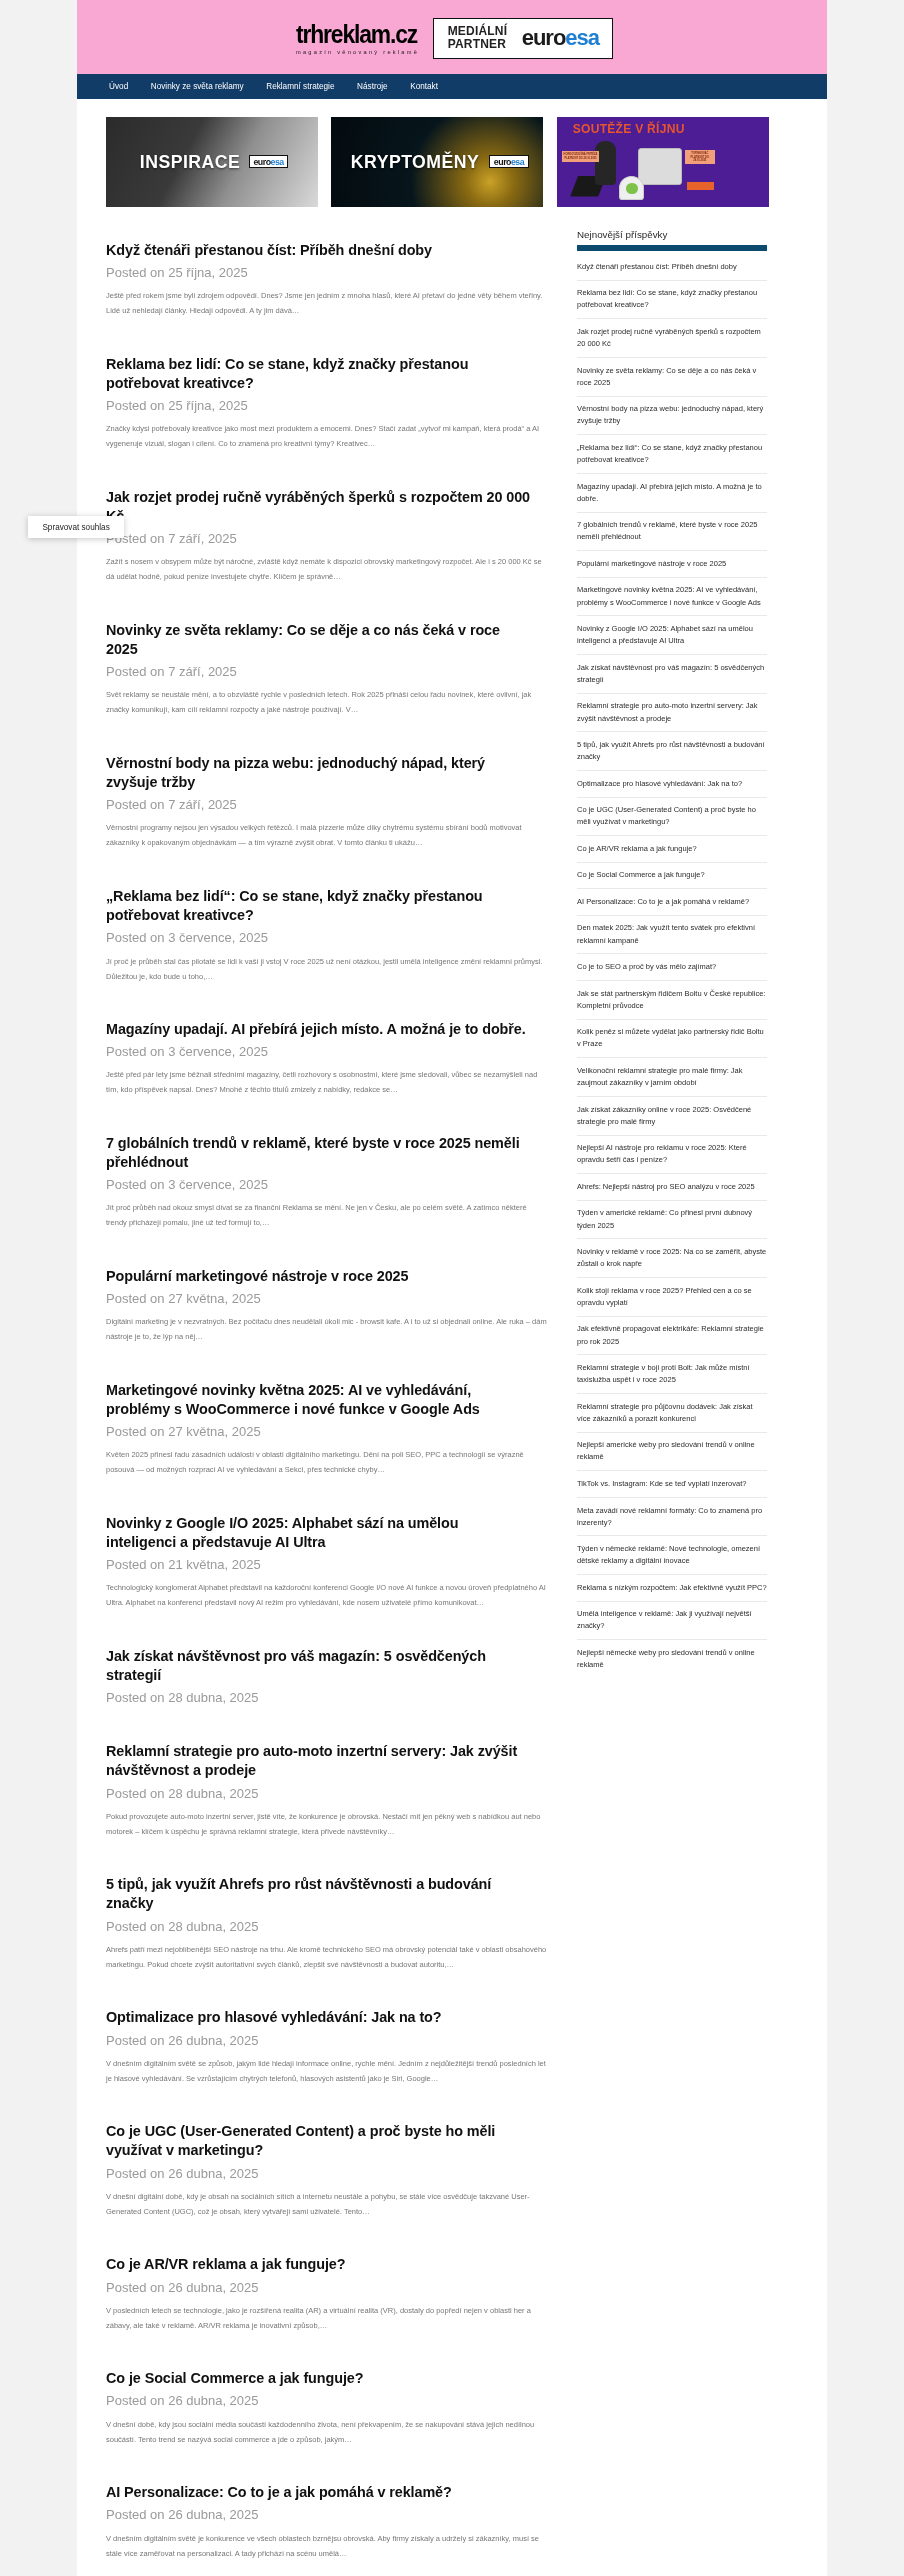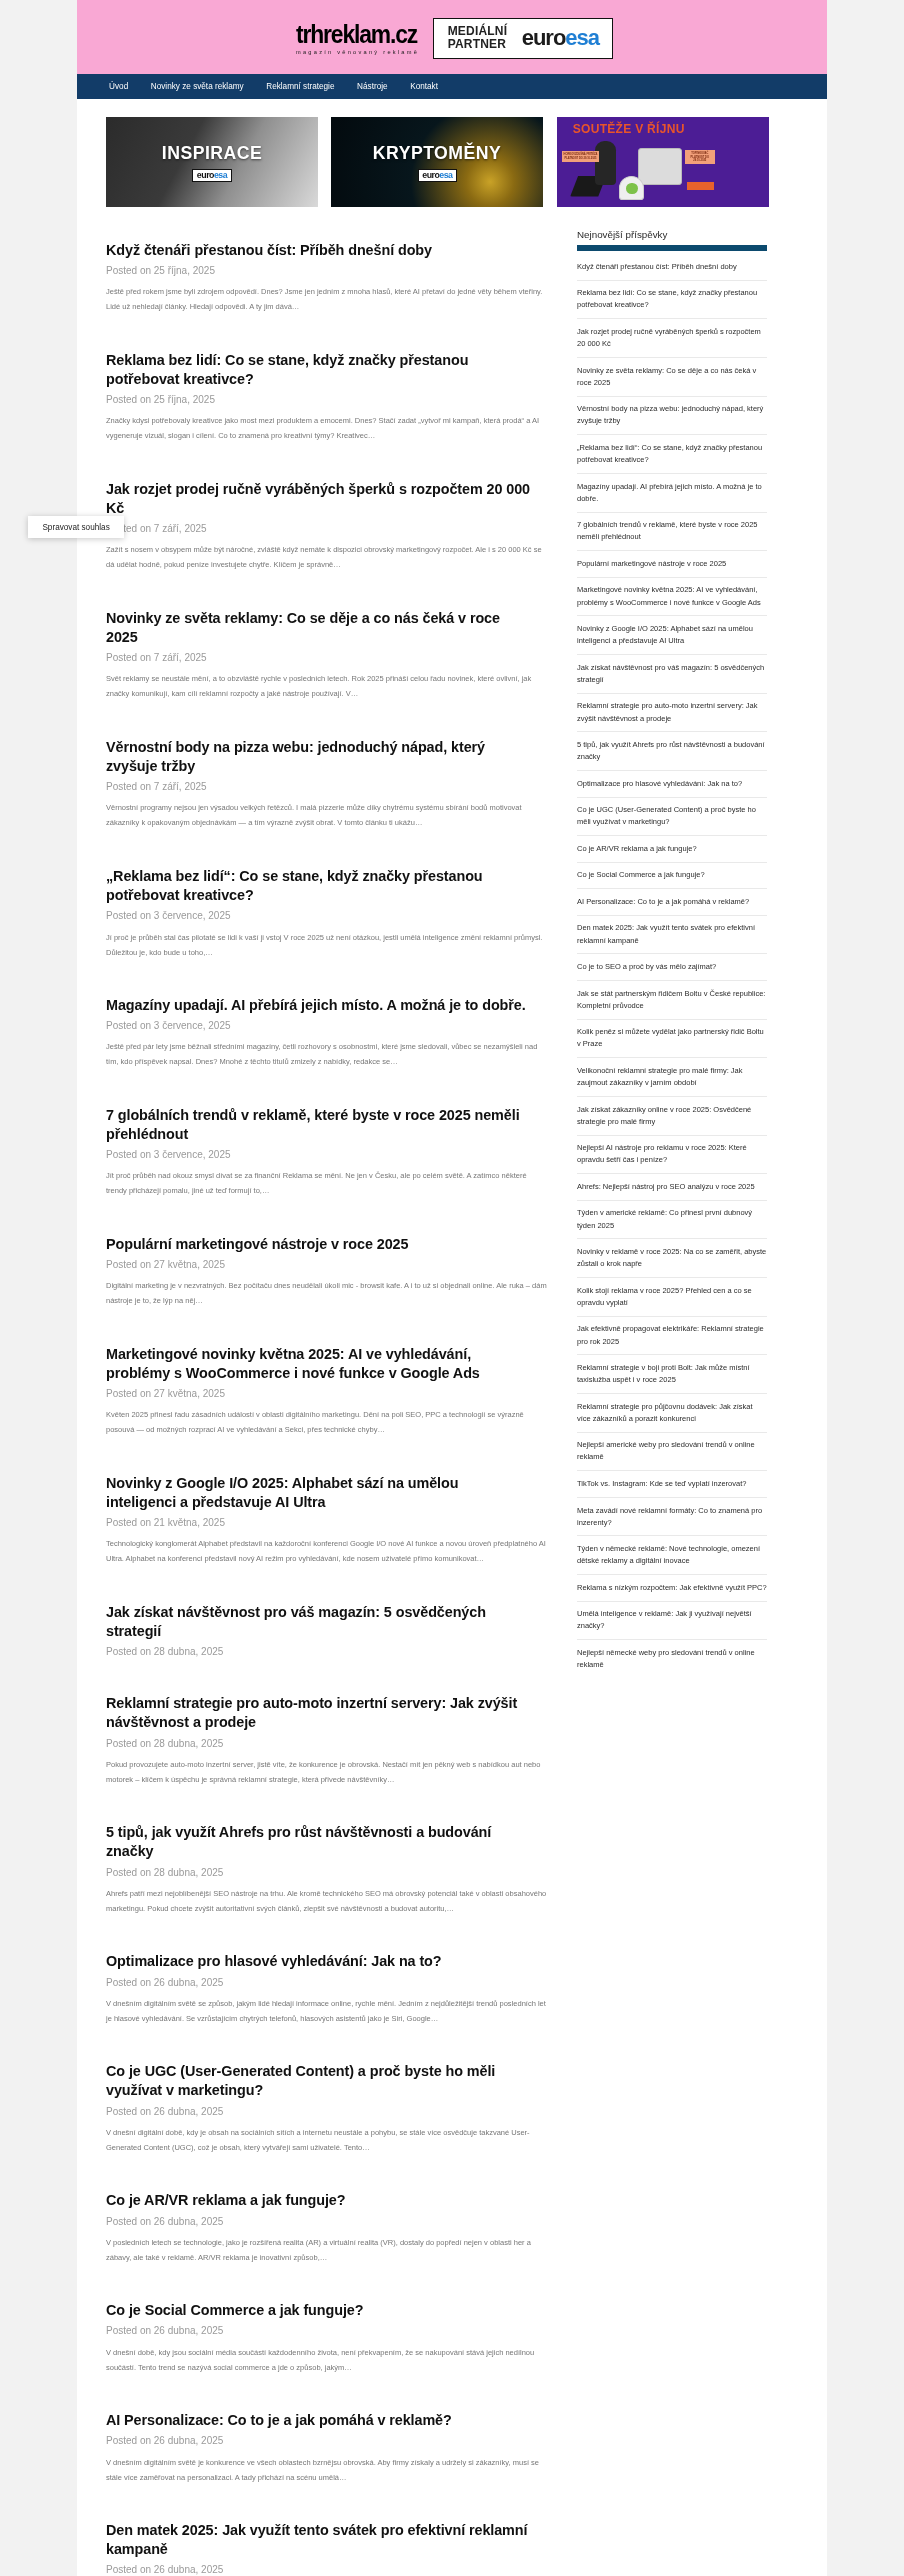--- a/index.html
+++ b/index.html
@@ -58,21 +58,21 @@
     display:flex; gap:13.4px; padding:17.5px 29px 13.4px 29px; background:#fff;
   }
   .promo-card { width:212px; height:90px; position:relative; overflow:hidden; }
   .promo-a {
     background:linear-gradient(118deg,#2b2b2b 0%,#3a3a3a 38%,#8f8f8f 62%,#d9d9d9 100%);
   }
   .promo-b {
     background:radial-gradient(circle at 75% 72%, #c9a227 0%, #8a6a12 14%, #07161c 46%, #030a0e 100%);
   }
   .promo-overlay {
-    position:absolute; inset:0; display:flex; flex-direction:column;
+    position:absolute; inset:0; display:flex; flex-direction:row;
     align-items:center; justify-content:center; gap:5.2px;
   }
   .promo-title {
     color:#fff; font-weight:bold; font-size:19px; letter-spacing:0.5px;
     text-shadow:0 1px 2.6px rgba(0,0,0,.6); transform:scaleX(.93);
   }
   .mini-euroesa {
     background:#fff; border:1px solid #111; padding:0.5px 3.6px;
     font-weight:bold; font-size:8.8px; letter-spacing:-0.5px; line-height:1.15;
   }
@@ -102,21 +102,21 @@
   .content-wrap { display:flex; gap:0; padding:0 29px 5.2px 29px; background:#fff; }
   .main-col { width:443px; padding-top:9.3px; }
   .side-col { width:222px; padding:9.3px 0 0 28px; }
 
   .post { padding:10.3px 0 17.5px 0; }
   .post-title {
     font-size:15px; font-weight:bold; color:#111; line-height:1.28;
     letter-spacing:-0.1px; transform:scaleX(.96); transform-origin:left top;
     cursor:pointer; margin:0 0 6.2px 0;
   }
-  .post-meta { font-size:10px; color:#9a9a9a; margin-bottom:8.2px; }
+  .post-meta { font-size:13px; color:#9a9a9a; margin-bottom:8.2px; }
   .post-excerpt { font-size:7.5px; color:#777; line-height:2.0; }
 
   
   .ad-vodo { width:190px; margin:5.2px 0 20.6px 0; }
   .ad-vodo-top {
     height:58px; background:linear-gradient(160deg,#4a4237 0%,#2a261f 55%,#161412 100%);
     display:flex; flex-direction:column; align-items:center; justify-content:center;
   }
   .ad-vodo-top span {
     color:#fff; font-weight:bold; font-size:15px; letter-spacing:0.3px; line-height:1.1;

